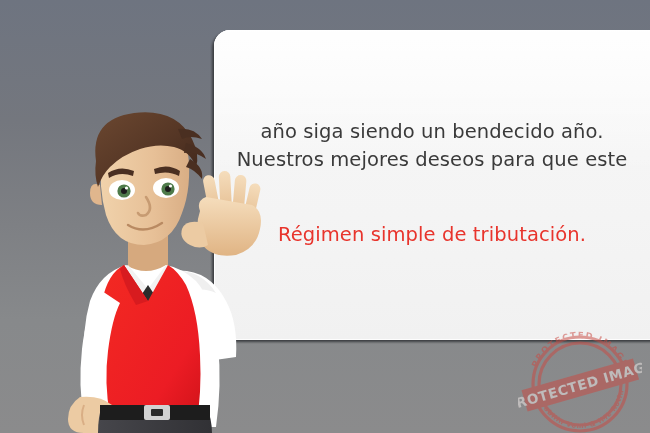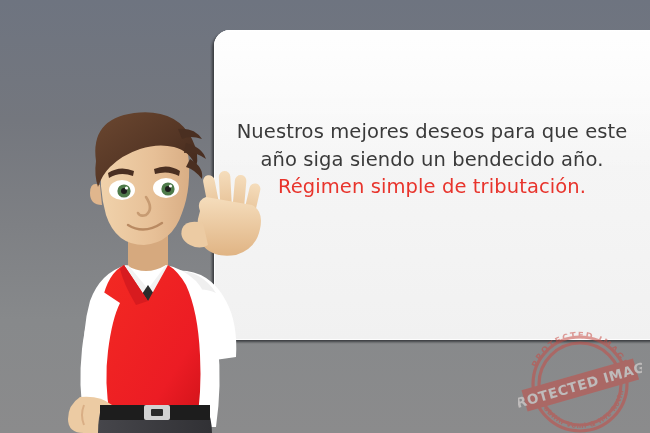--- a/index.html
+++ b/index.html
@@ -57,20 +57,21 @@
     line-height: 1.42;
   }
   .line {
     font-size: 19.5px;
     color: #3a3a3a;
     letter-spacing: 0.1px;
     white-space: nowrap;
   }
   .line.accent {
     color: #e8342c;
+    margin-top: 48px;
   }
 
   
   .character {
     position: absolute;
     left: 40px;
     top: 105px;
     width: 240px;
     height: 328px;
   }
@@ -91,22 +92,22 @@
 <body>
 
 <div id="scene">
 
   <div class="board-shadow"></div>
   <div class="board">
     <div class="board-gloss"></div>
   </div>
 
   <div class="board-text">
+    <div class="line">año siga siendo un bendecido año.</div>
     <div class="line">Nuestros mejores deseos para que este</div>
-    <div class="line">año siga siendo un bendecido año.</div>
     <div class="line accent">Régimen simple de tributación.</div>
   </div>
 
   <div class="character">
     <svg width="240" height="328" viewBox="0 0 240 328" xmlns="http://www.w3.org/2000/svg">
       <defs>
         <linearGradient id="skinG" x1="0" y1="0" x2="1" y2="0">
           <stop offset="0%" stop-color="#f0d2ab"></stop>
           <stop offset="60%" stop-color="#e7c097"></stop>
           <stop offset="100%" stop-color="#d9ae85"></stop>

